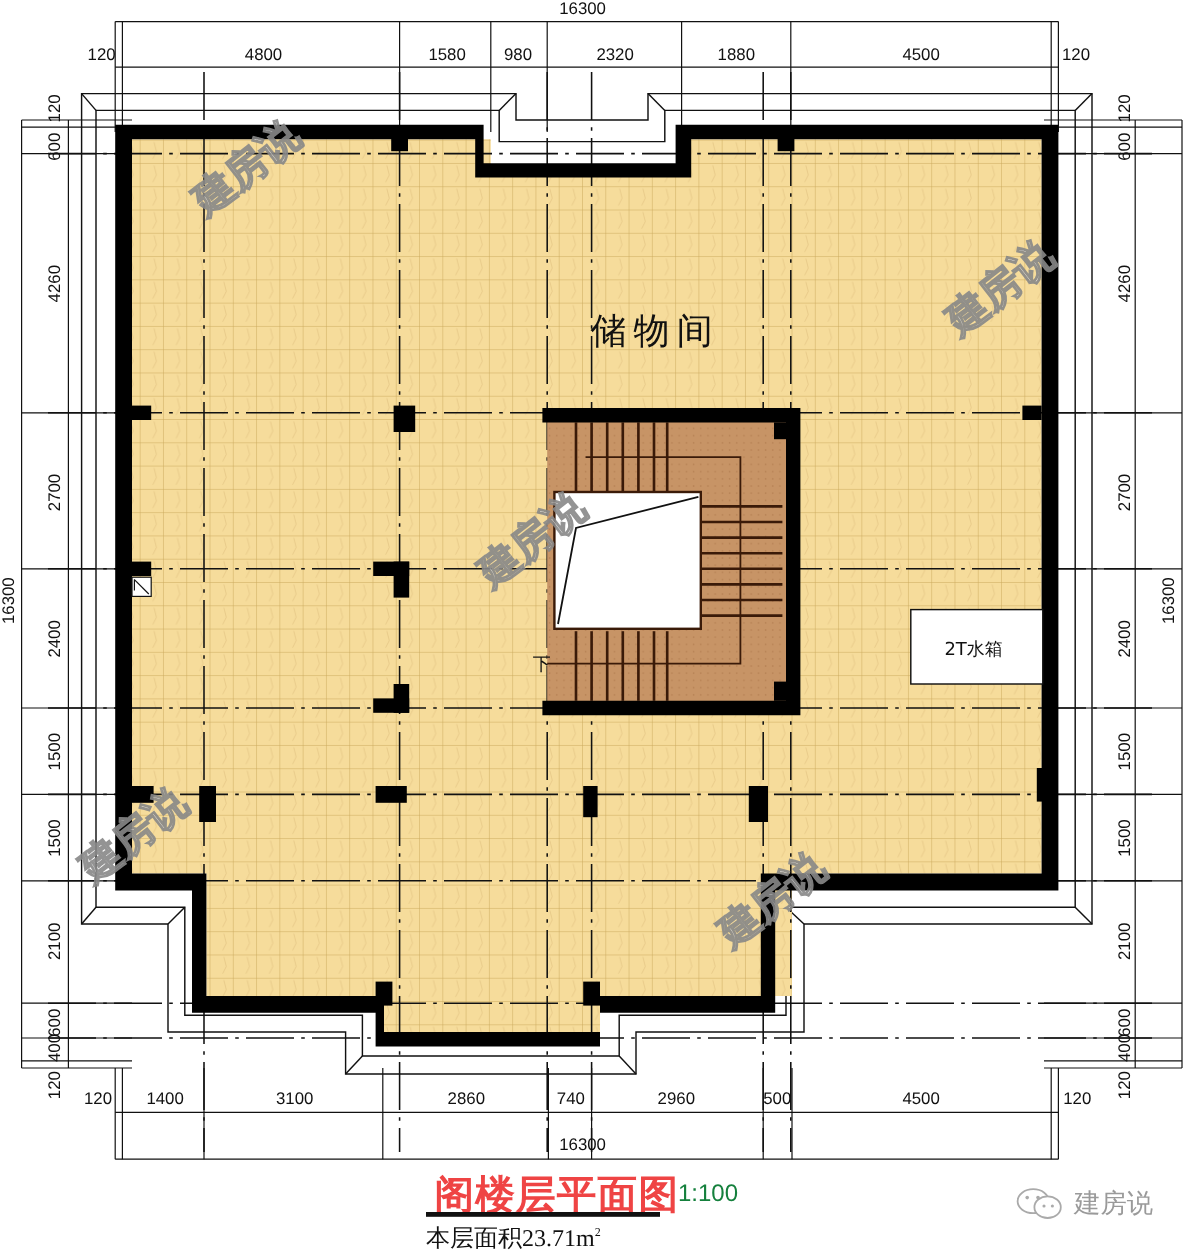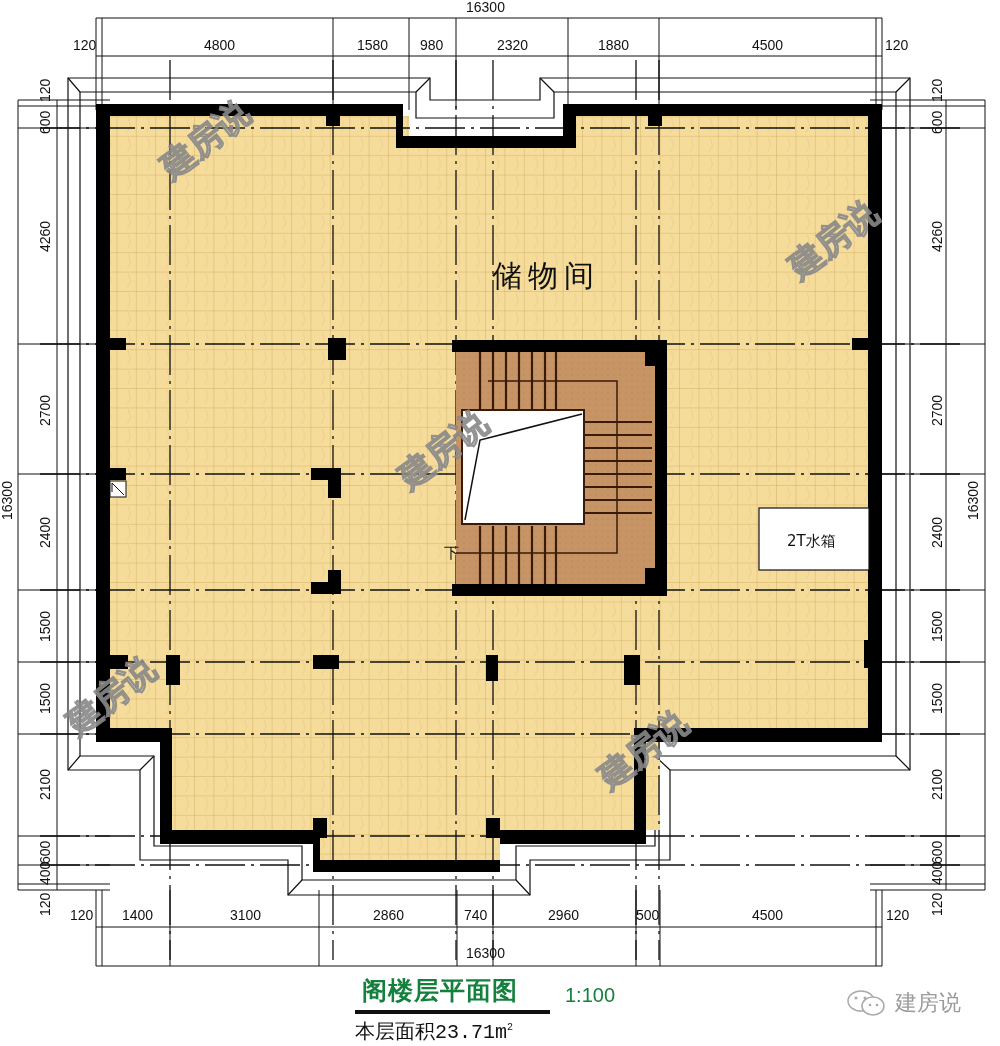--- a/index.html
+++ b/index.html
@@ -2,24 +2,24 @@
 <html><head>
 <meta charset="utf-8">
 <style>
   html, body { margin: 0; padding: 0; background: #ffffff; }
   body { width: 1000px; height: 1046px; position: relative; overflow: hidden; font-family: "DejaVu Sans", sans-serif; }
   #plan { position: absolute; left: 0; top: 0; width: 1000px; height: 1046px; }
   .dimtext { font-family: "Liberation Sans", sans-serif; font-size: 14px; fill: #111; }
   .roomtext { font-family: "DejaVu Sans", sans-serif; font-size: 30px; fill: #111; letter-spacing: 6px; }
   .tanktext { font-family: "DejaVu Sans", sans-serif; font-size: 15px; fill: #111; }
   .wm { font-family: "DejaVu Sans", sans-serif; font-size: 34px; font-weight: bold; fill: #ffffff; stroke: #888; stroke-width: 1.2px; opacity: 0.9; }
-  .title { position: absolute; left: 362px; top: 974px; font-family: "DejaVu Sans", sans-serif; font-size: 25px; font-weight: bold; color: #15803d; letter-spacing: 1px; }
+  .title { position: absolute; left: 362px; top: 974px; font-family: "DejaVu Sans", sans-serif; font-size: 33px; font-weight: bold; color: #ef4444; letter-spacing: 1px; }
   .title-underline { position: absolute; left: 355px; top: 1010px; width: 195px; height: 4px; background: #111; }
   .scale { position: absolute; left: 565px; top: 984px; font-family: "Liberation Sans", sans-serif; font-size: 20px; color: #15803d; }
-  .area { position: absolute; left: 355px; top: 1018px; font-family: Liberation Mono, monospace; font-size: 20px; color: #111; }
+  .area { position: absolute; left: 355px; top: 1018px; font-family: Liberation Serif, serif; font-size: 20px; color: #111; }
   .area sup { font-size: 10px; }
   .brand { position: absolute; left: 845px; top: 988px; display: flex; align-items: center; gap: 6px; color: #9a9a9a; font-size: 22px; font-family: "DejaVu Sans", sans-serif; }
   .brand svg { width: 44px; height: 30px; }
 </style>
 </head>
 <body>
 
 <svg id="plan" viewBox="0 0 1000 1046" xmlns="http://www.w3.org/2000/svg">
   <defs>
     <pattern id="tile" width="19.4" height="19.4" patternUnits="userSpaceOnUse">

